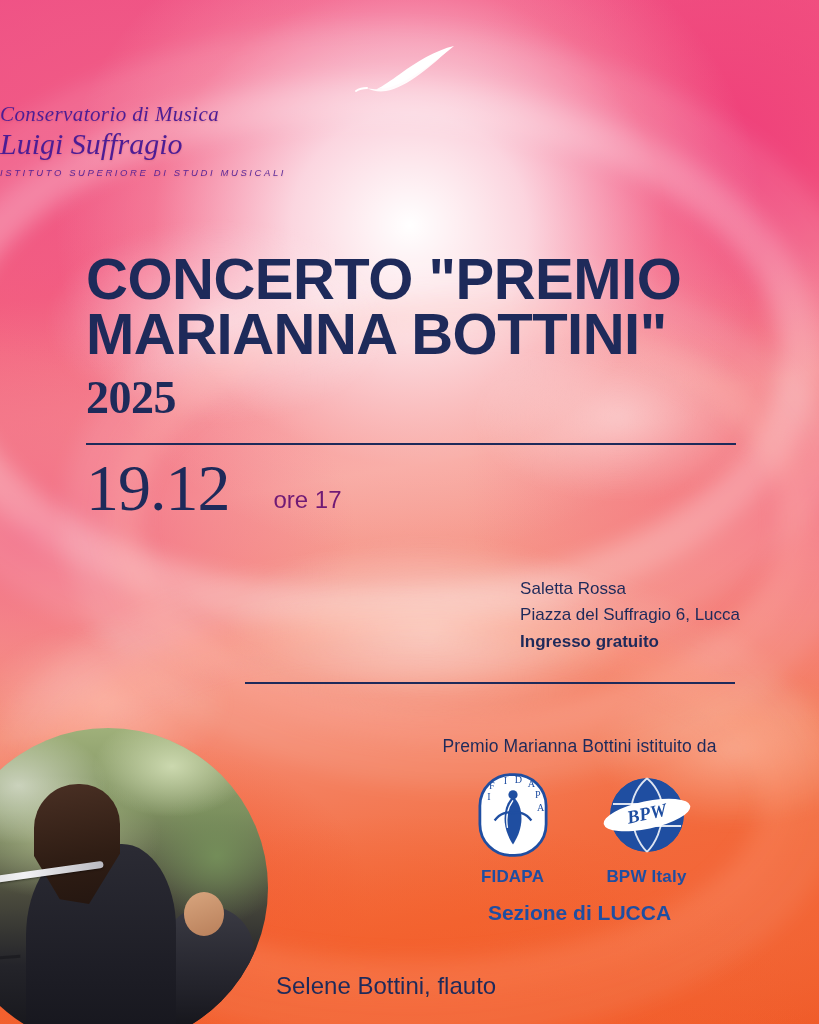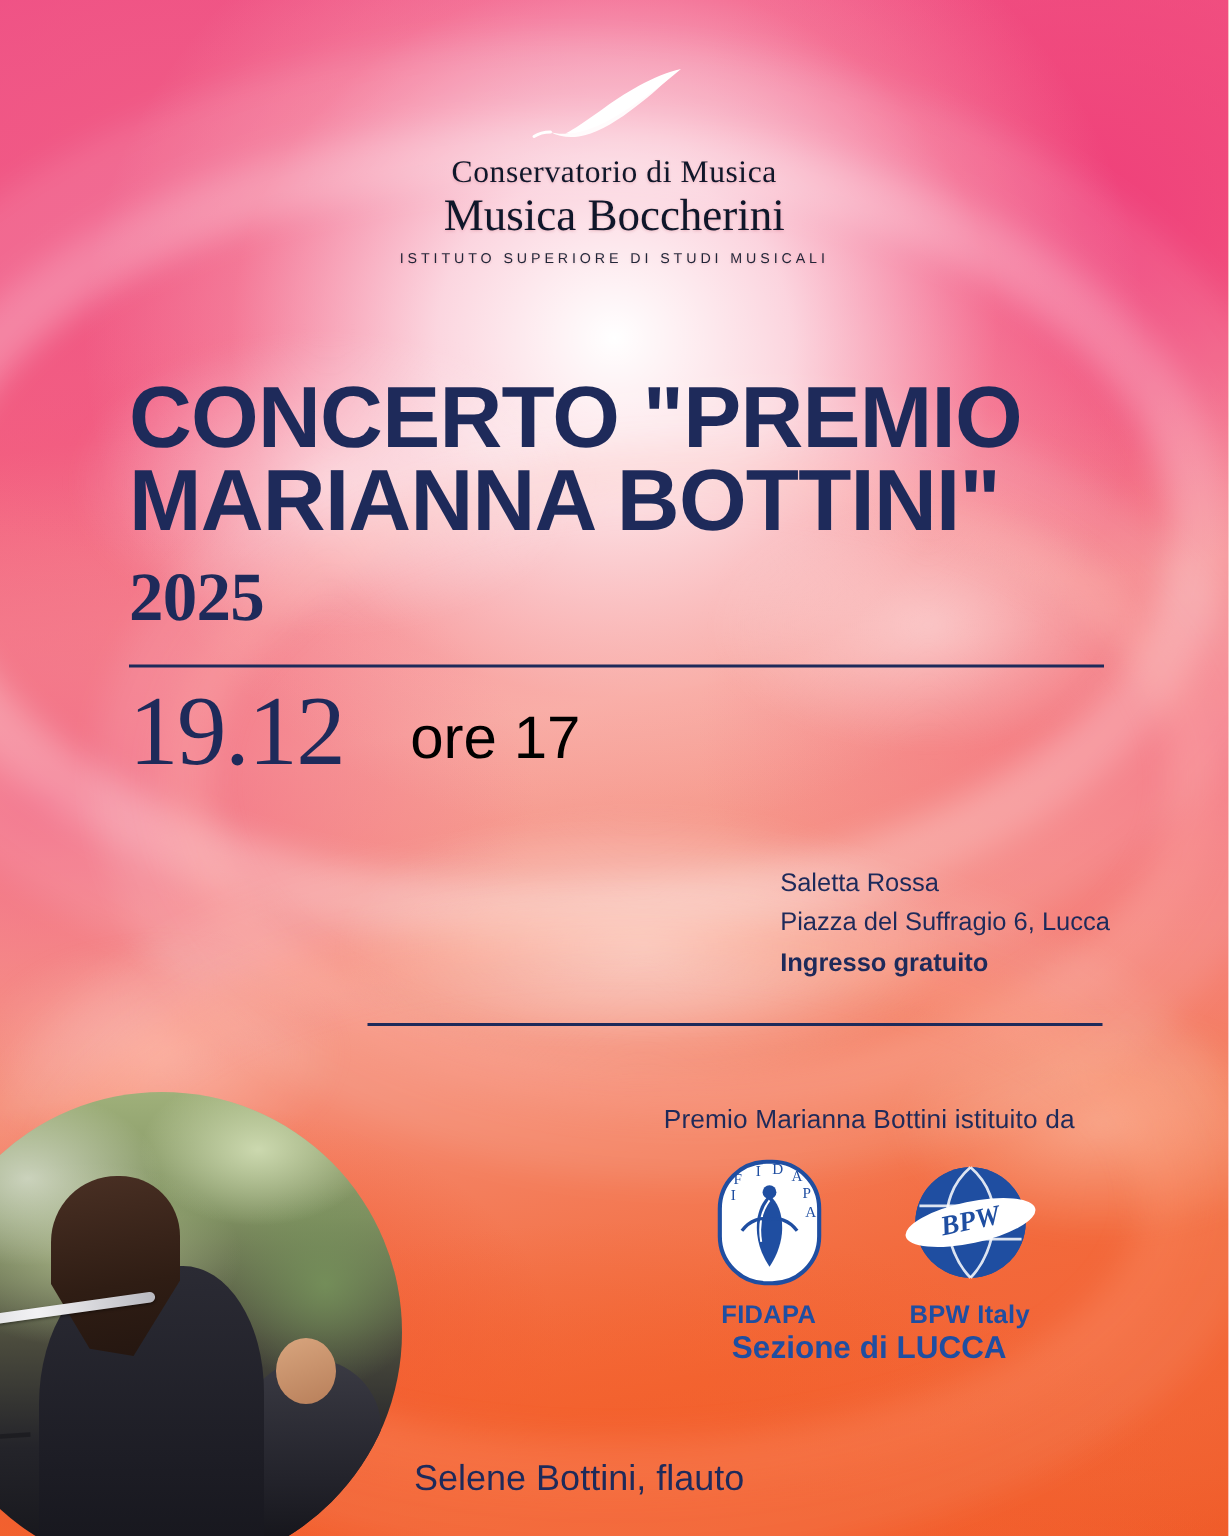--- a/index.html
+++ b/index.html
@@ -66,22 +66,23 @@
     left: 60px; top: 640px;
     box-shadow: 0 0 0 36px rgba(255,140,100,0.14), 0 0 0 82px rgba(255,255,255,0.07);
   }
 
   
   .logo {
     position: absolute;
     top: 44px;
     left: 0;
     right: 0;
-    text-align: center;
-    color: #0f172a;
+    text-align: left;
+    color: #4c1d95;
+    font-style: italic;
   }
   .logo-mark {
     width: 120px;
     height: 52px;
     margin: 0 auto 6px auto;
     display: block;
   }
   .logo-line1 {
     font-family: "Liberation Serif", serif;
     font-size: 21px;
@@ -149,23 +150,23 @@
   }
   .date {
     font-family: "Liberation Serif", serif;
     font-size: 66px;
     line-height: 1;
     color: #1e2a5a;
     letter-spacing: -1px;
   }
   .time {
     font-family: "Liberation Sans", sans-serif;
-    font-size: 40px;
+    font-size: 24px;
     line-height: 1;
-    color: #000000;
+    color: #701a75;
     padding-bottom: 9px;
   }
 
   
   .venue {
     position: absolute;
     right: 79px;
     top: 576px;
     text-align: left;
     color: #1e2a5a;
@@ -206,21 +207,21 @@
     margin: 0 auto;
   }
   .sponsor-name {
     margin-top: 6px;
     font-weight: bold;
     font-size: 17px;
     color: #1f4ea1;
     letter-spacing: 0.2px;
   }
   .sponsor-sub {
-    margin-top: 0;
+    margin-top: 14px;
     font-weight: bold;
     font-size: 21px;
     color: #1f4ea1;
   }
 
   
   .photo {
     position: absolute;
     left: -52px;
     bottom: -24px;
@@ -328,21 +329,21 @@
   <div class="bg-ring ring2"></div>
   <div class="bg-ring ring3"></div>
 
   <div class="logo">
     <svg class="logo-mark" viewBox="0 0 120 52">
       <path d="M104 2 C86 6 66 18 50 30 C40 37 33 42 27 45 C35 45 46 42 58 35 C72 27 90 14 104 2 Z" fill="#ffffff"></path>
       <path d="M96 8 C80 14 62 26 48 36 C41 41 34 44 28 45 C24 45.5 20 45 17 44 C22 47 29 48 36 47 C46 45.5 58 39 70 30 C81 22 90 14 96 8 Z" fill="#ffffff" opacity="0.92"></path>
       <path d="M17 44 C13 44 9 45 6 47" stroke="#ffffff" stroke-width="2" fill="none" stroke-linecap="round"></path>
     </svg>
     <div class="logo-line1">Conservatorio di Musica</div>
-    <div class="logo-line2">Musica Boccherini</div>
+    <div class="logo-line2">Luigi Suffragio</div>
     <div class="logo-line3">ISTITUTO SUPERIORE DI STUDI MUSICALI</div>
   </div>
 
   <div class="title-block">
     <h1 class="title">CONCERTO "PREMIO</h1>
     <h1 class="title">MARIANNA BOTTINI"</h1>
     <div class="year">2025</div>
   </div>
 
   <div class="rule rule-1"></div>

